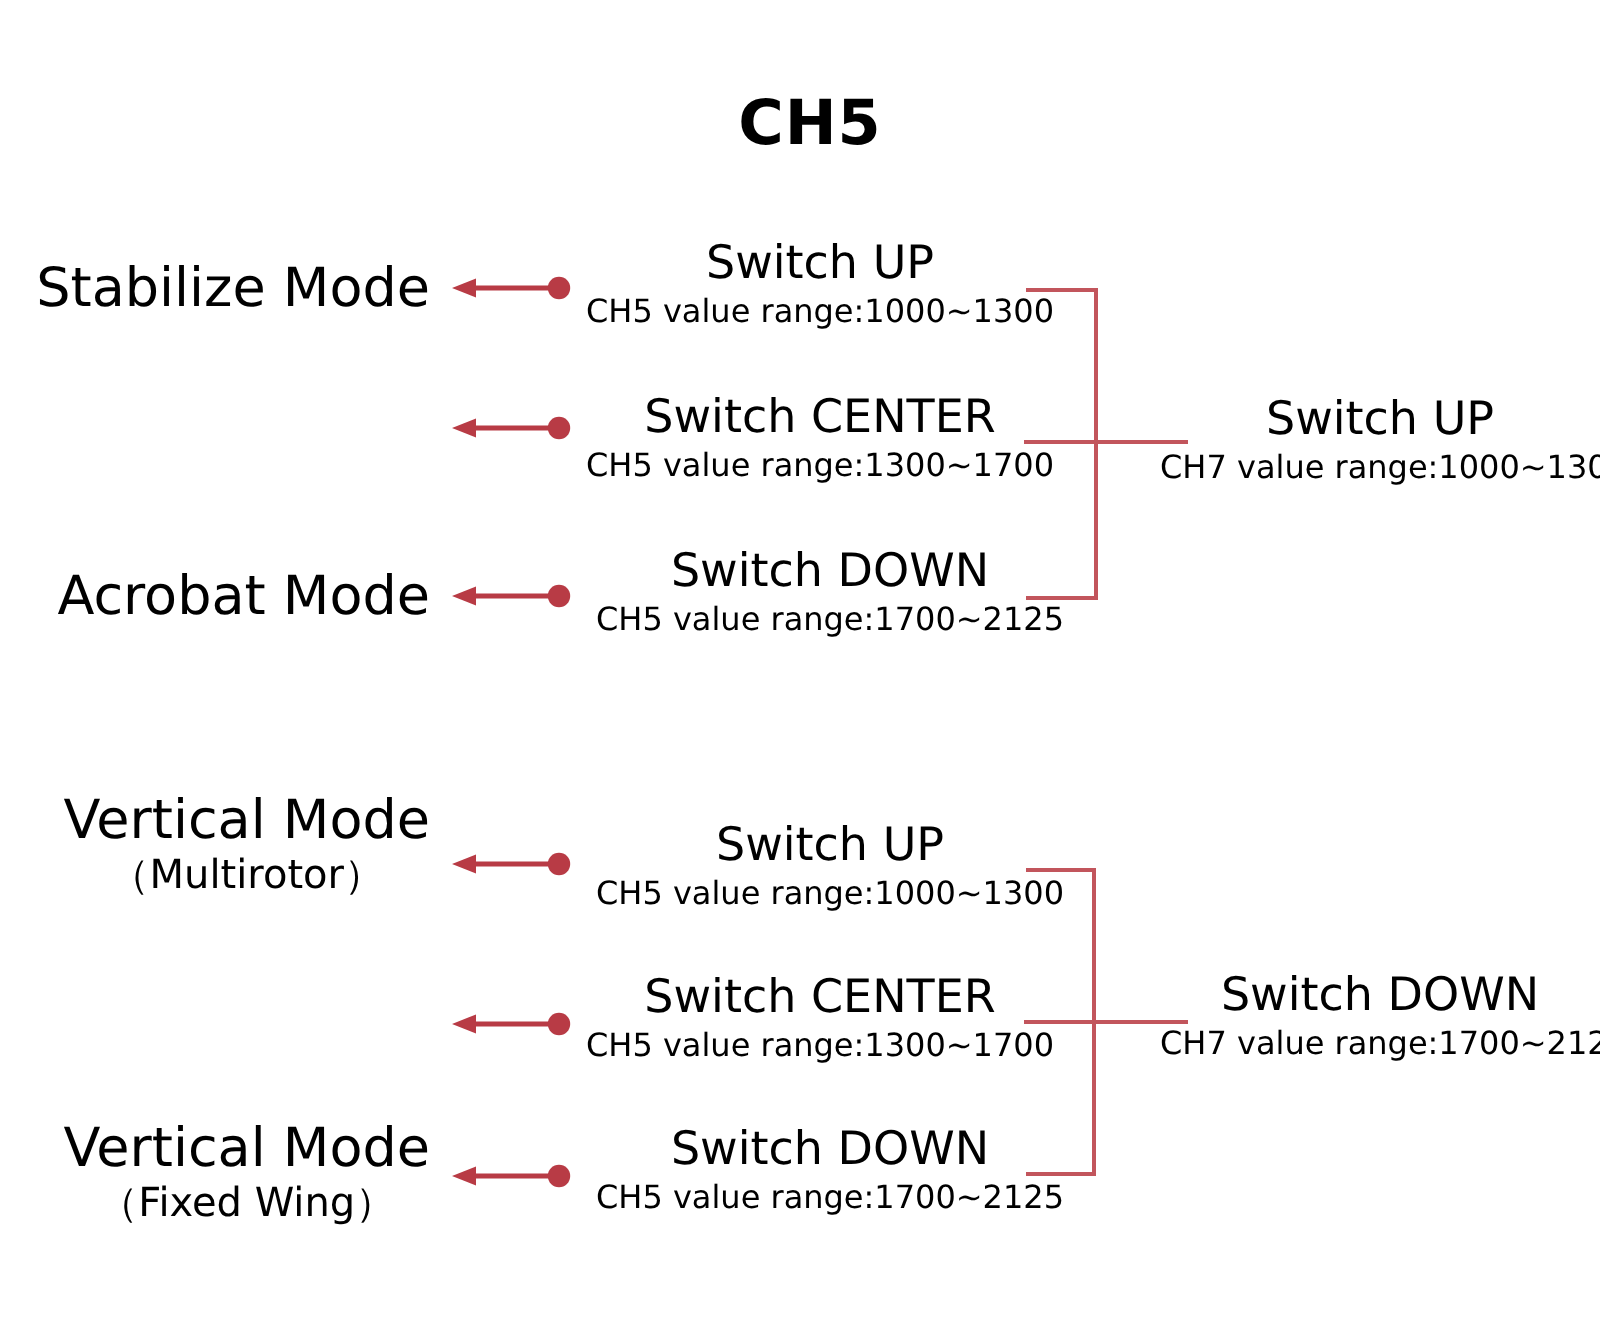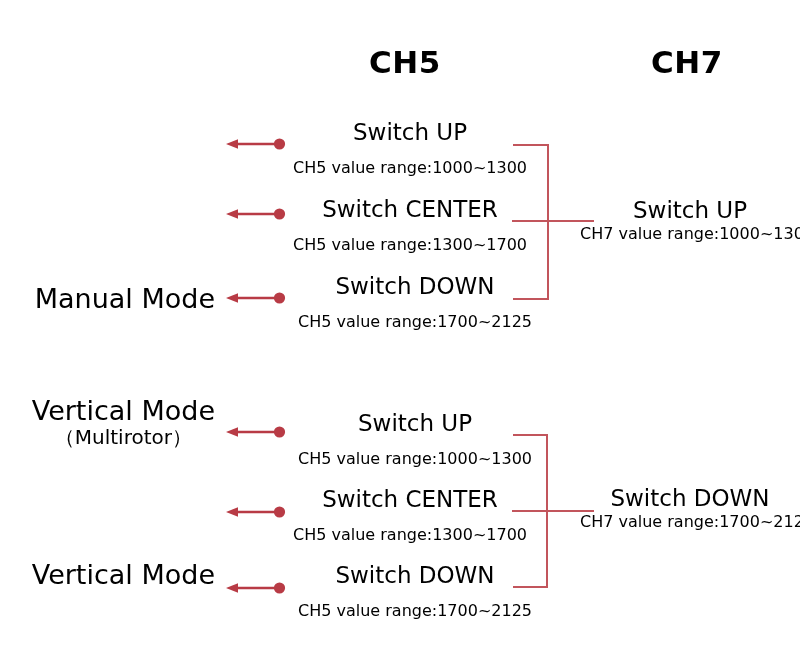--- a/index.html
+++ b/index.html
@@ -68,21 +68,21 @@
   .switch-title {
     font-size: 23px;
     font-weight: 400;
     line-height: 1.1;
     color: #000;
   }
   .switch-range {
     font-size: 16px;
     font-weight: 400;
     line-height: 1.15;
-    margin-top: 14px;
+    margin-top: 2px;
     color: #000;
   }
 
   
   .ch7-block {
     position: absolute;
     text-align: center;
     white-space: nowrap;
   }
   .ch7-title {
@@ -106,22 +106,24 @@
     width: 800px; height: 666px;
     pointer-events: none;
   }
 </style>
 </head>
 <body>
 
 <div id="diagram">
 
   <div class="col-header" id="header-ch5">CH5</div>
-  <div class="col-header" id="header-ch7">CH7</div>
-
+
+  <div class="mode-label" style="top:130px;">
+    <span>Stabilize Mode</span>
+  </div>
   <svg class="arrow" style="left:226px; top:137px; width:60px;" viewBox="0 0 60 14">
     <line x1="9" y1="7" x2="50" y2="7" stroke="#b83b45" stroke-width="2.6"></line>
     <polygon points="0,7 12,2.2 12,11.8" fill="#b83b45"></polygon>
     <circle cx="53.5" cy="7" r="5.6" fill="#b83b45"></circle>
   </svg>
   <div class="switch-block" style="left:290px; top:120px; width:240px;">
     <div class="switch-title">Switch UP</div>
     <div class="switch-range">CH5 value range:1000~1300</div>
   </div>
 
@@ -129,21 +131,21 @@
     <line x1="9" y1="7" x2="50" y2="7" stroke="#b83b45" stroke-width="2.6"></line>
     <polygon points="0,7 12,2.2 12,11.8" fill="#b83b45"></polygon>
     <circle cx="53.5" cy="7" r="5.6" fill="#b83b45"></circle>
   </svg>
   <div class="switch-block" style="left:290px; top:197px; width:240px;">
     <div class="switch-title">Switch CENTER</div>
     <div class="switch-range">CH5 value range:1300~1700</div>
   </div>
 
   <div class="mode-label" style="top:284px;">
-    <span>Manual Mode</span>
+    <span>Acrobat Mode</span>
   </div>
   <svg class="arrow" style="left:226px; top:291px; width:60px;" viewBox="0 0 60 14">
     <line x1="9" y1="7" x2="50" y2="7" stroke="#b83b45" stroke-width="2.6"></line>
     <polygon points="0,7 12,2.2 12,11.8" fill="#b83b45"></polygon>
     <circle cx="53.5" cy="7" r="5.6" fill="#b83b45"></circle>
   </svg>
   <div class="switch-block" style="left:295px; top:274px; width:240px;">
     <div class="switch-title">Switch DOWN</div>
     <div class="switch-range">CH5 value range:1700~2125</div>
   </div>
@@ -172,20 +174,21 @@
     <polygon points="0,7 12,2.2 12,11.8" fill="#b83b45"></polygon>
     <circle cx="53.5" cy="7" r="5.6" fill="#b83b45"></circle>
   </svg>
   <div class="switch-block" style="left:290px; top:487px; width:240px;">
     <div class="switch-title">Switch CENTER</div>
     <div class="switch-range">CH5 value range:1300~1700</div>
   </div>
 
   <div class="mode-label" style="top:560px;">
     <span>Vertical Mode</span>
+    <span class="line2">（Fixed Wing）</span>
   </div>
   <svg class="arrow" style="left:226px; top:581px; width:60px;" viewBox="0 0 60 14">
     <line x1="9" y1="7" x2="50" y2="7" stroke="#b83b45" stroke-width="2.6"></line>
     <polygon points="0,7 12,2.2 12,11.8" fill="#b83b45"></polygon>
     <circle cx="53.5" cy="7" r="5.6" fill="#b83b45"></circle>
   </svg>
   <div class="switch-block" style="left:295px; top:563px; width:240px;">
     <div class="switch-title">Switch DOWN</div>
     <div class="switch-range">CH5 value range:1700~2125</div>
   </div>

